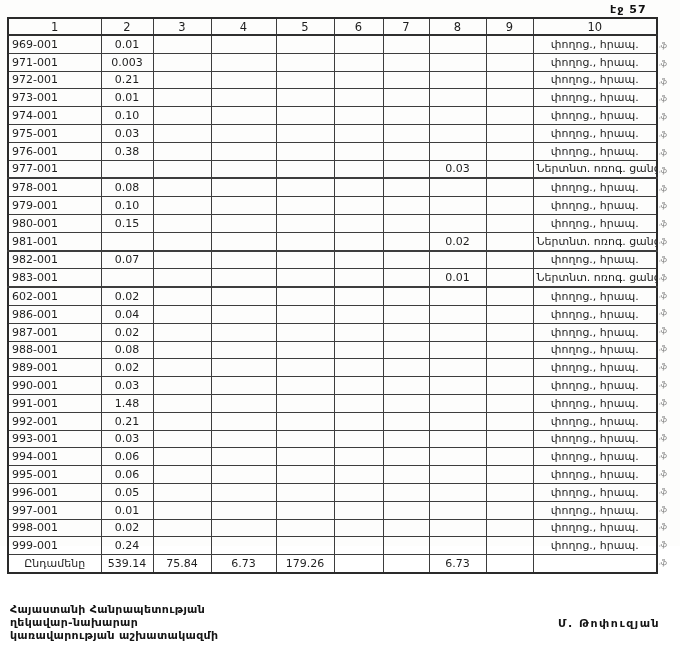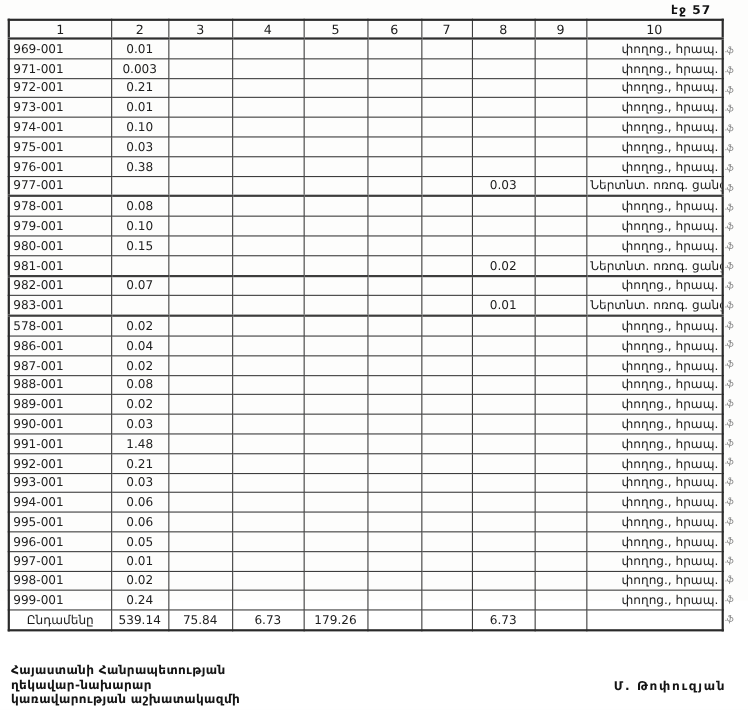--- a/index.html
+++ b/index.html
@@ -32,21 +32,21 @@
     color:#1e1e1e;
   }
   table.reg thead th{
     text-align:center;
     font-size:11.5px;
     height:15px;
     border-bottom:2px solid #2f2f2f;
   }
   td.c1{text-align:left;padding-left:4px;}
   td.c2,td.c3,td.c4,td.c5,td.c8{text-align:center;}
-  td.c10{text-align:right;font-size:10.5px;padding-left:4px;}
+  td.c10{text-align:center;font-size:10.5px;padding-left:4px;}
   
   tbody tr:nth-child(8) td{border-bottom-width:2px;}
   tbody tr:nth-child(12) td{border-bottom-width:2px;}
   tbody tr:nth-child(14) td{border-bottom-width:2px;}
   tfoot td{
     height:20px;
     border-top:2px solid #2f2f2f;
   }
   tfoot td.c1{text-align:center;}
   .margin-marks{position:absolute;left:659px;top:38px;width:20px;}
@@ -263,21 +263,21 @@
           <td class="c3"></td>
           <td class="c4"></td>
           <td class="c5"></td>
           <td class="c6"></td>
           <td class="c7"></td>
           <td class="c8">0.01</td>
           <td class="c9"></td>
           <td class="c10">Ներտնտ. ոռոգ. ցանց</td>
         </tr>
         <tr>
-          <td class="c1">578-001</td>
+          <td class="c1">602-001</td>
           <td class="c2">0.02</td>
           <td class="c3"></td>
           <td class="c4"></td>
           <td class="c5"></td>
           <td class="c6"></td>
           <td class="c7"></td>
           <td class="c8"></td>
           <td class="c9"></td>
           <td class="c10">փողոց., հրապ.</td>
         </tr>

